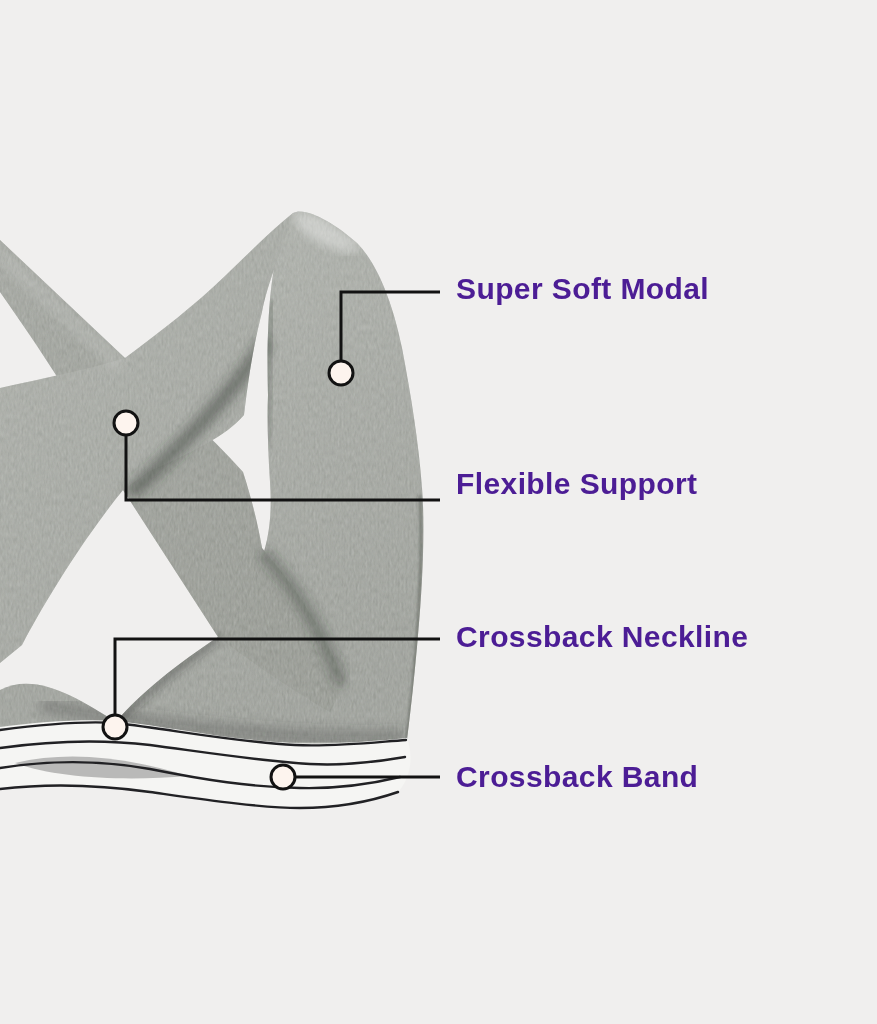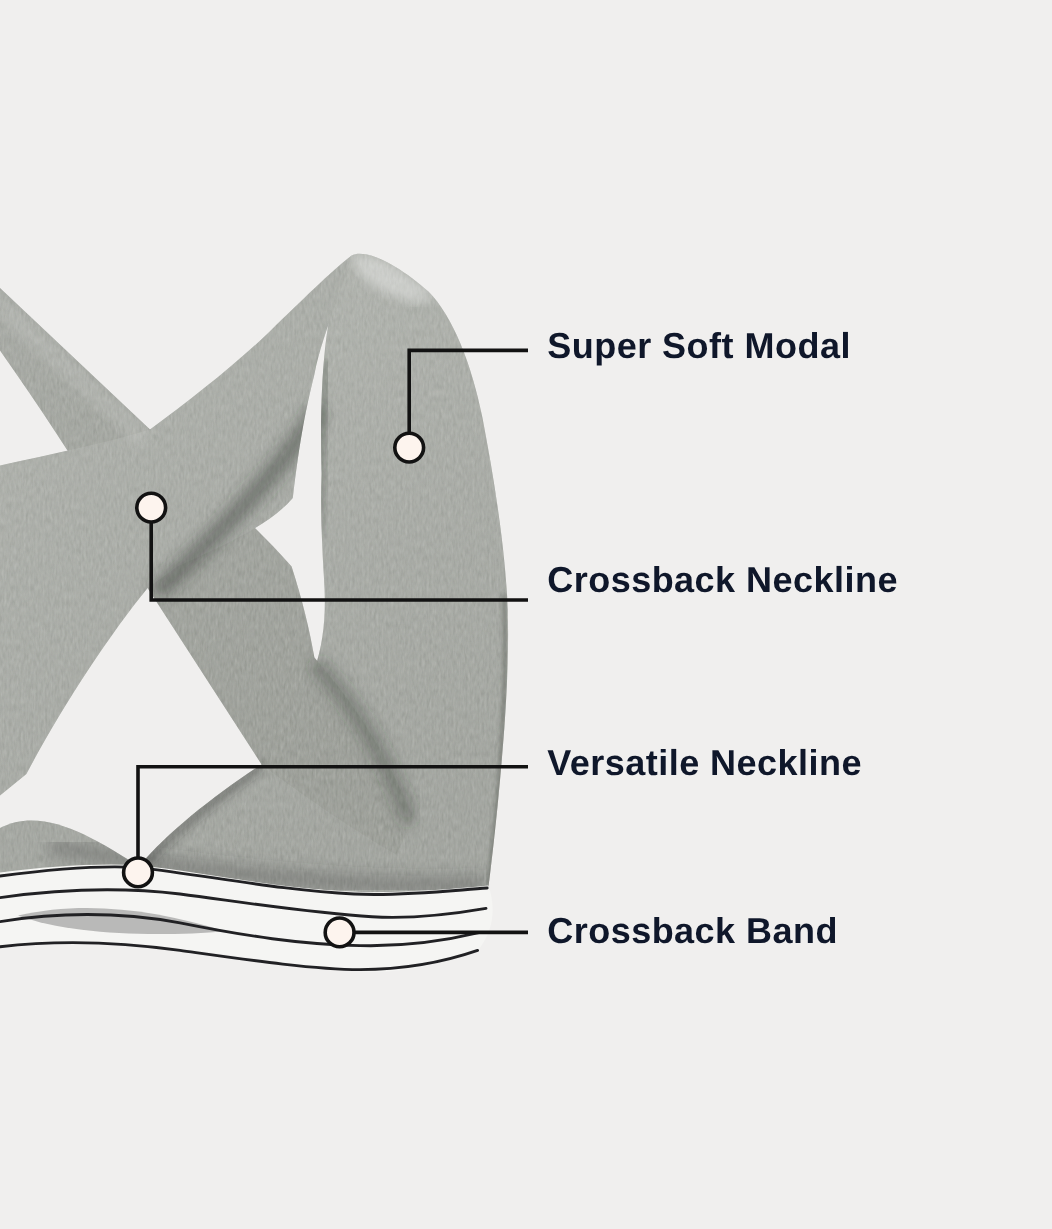--- a/index.html
+++ b/index.html
@@ -12,21 +12,21 @@
     font-family: "Liberation Sans", "DejaVu Sans", sans-serif;
   }
   .stage svg { position: absolute; left: 0; top: 0; display: block; }
   .callout-label {
     position: absolute;
     left: 456px;
     transform: translateY(-50%);
     font-size: 30px;
     font-weight: 700;
     letter-spacing: 0.4px;
-    color: #0f172a;
+    color: #4c1d95;
     white-space: nowrap;
     user-select: none;
   }
   .lbl-1 { top: 289px; }
   .lbl-2 { top: 484px; }
   .lbl-3 { top: 637px; }
   .lbl-4 { top: 777px; }
 </style>
 </head>
 <body>
@@ -127,16 +127,16 @@
 
     <g fill="#fdf4ee" stroke="#121212" stroke-width="3">
       <circle cx="341" cy="373" r="12"></circle>
       <circle cx="126" cy="423" r="12"></circle>
       <circle cx="115" cy="727" r="12"></circle>
       <circle cx="283" cy="777" r="12"></circle>
     </g>
   </svg>
 
   <div class="callout-label lbl-1">Super Soft Modal</div>
-  <div class="callout-label lbl-2">Crossback Neckline</div>
-  <div class="callout-label lbl-3">Versatile Neckline</div>
+  <div class="callout-label lbl-2">Flexible Support</div>
+  <div class="callout-label lbl-3">Crossback Neckline</div>
   <div class="callout-label lbl-4">Crossback Band</div>
 </div>
 
 </body></html>

